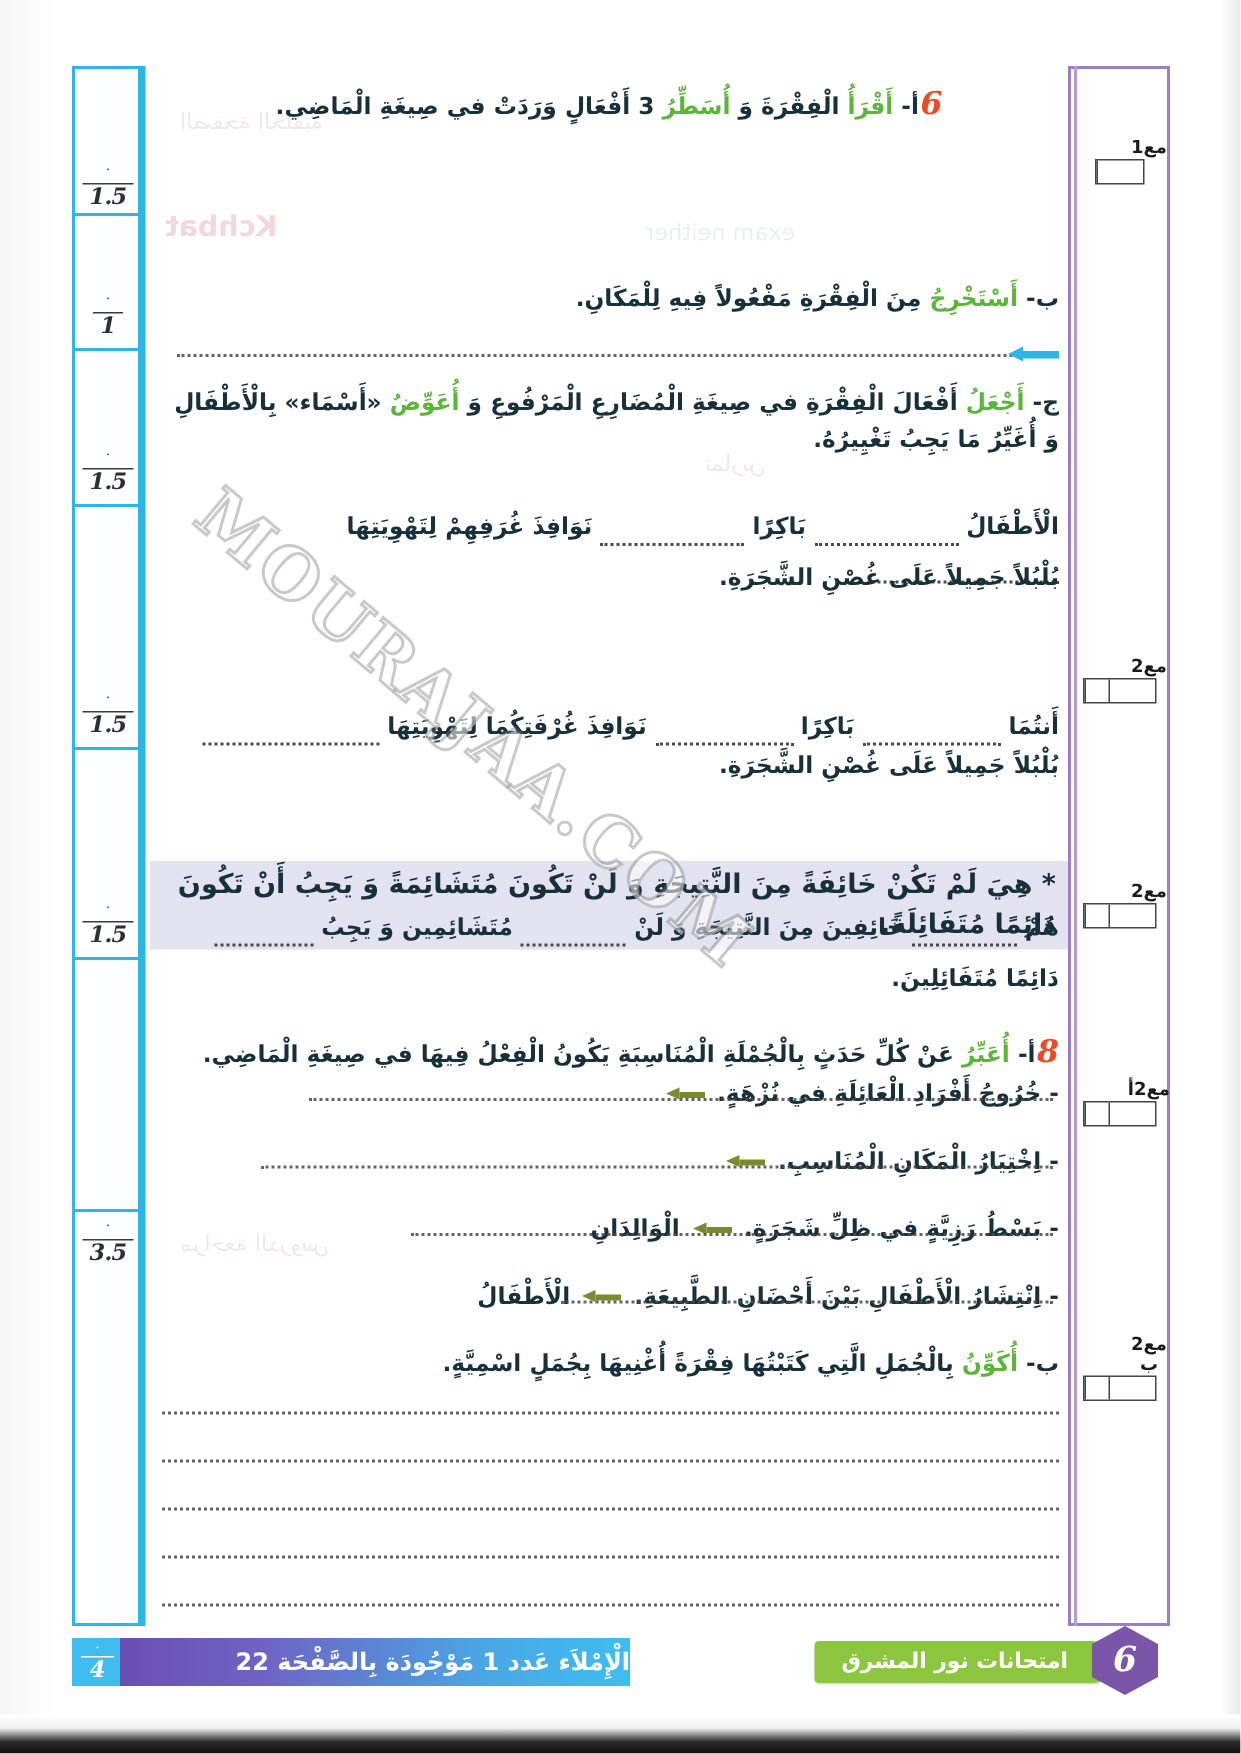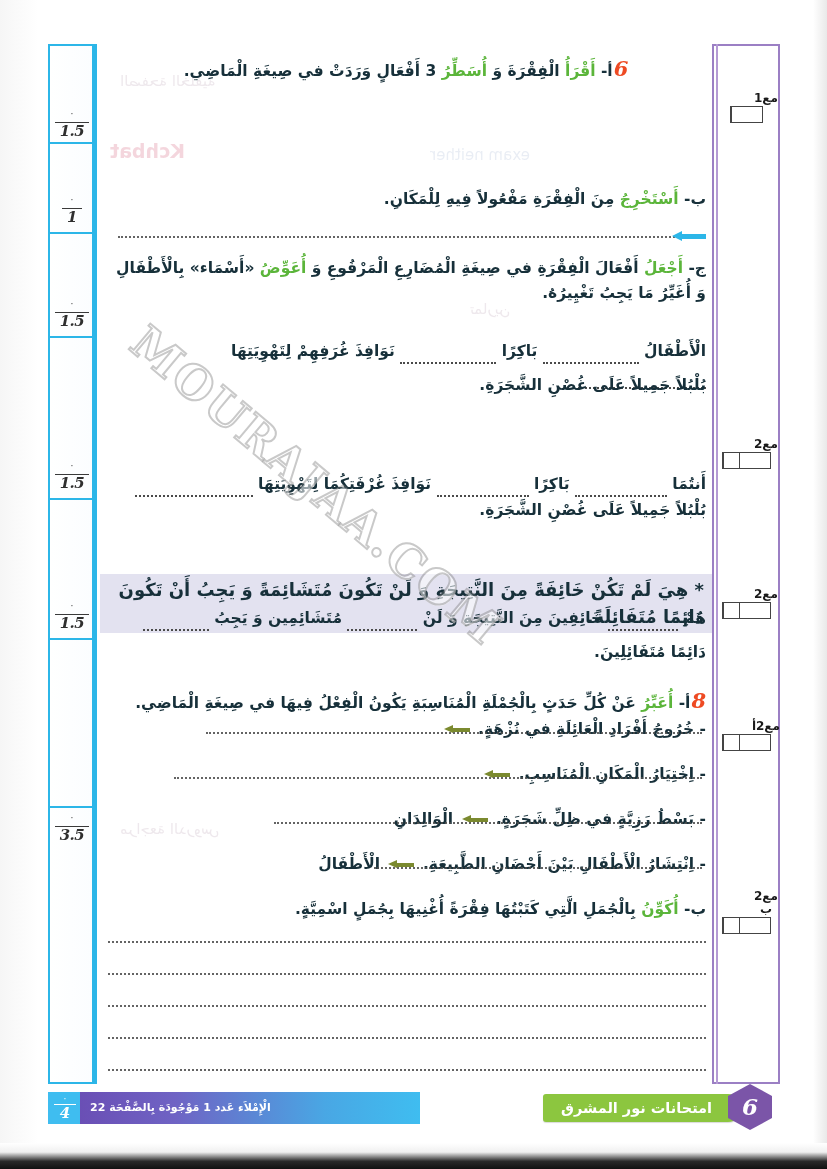--- a/index.html
+++ b/index.html
@@ -162,22 +162,22 @@
     border-bottom:2.5px dotted #4a4a4a;height:11px;
   }
 
   
   #footer{
     position:absolute;left:48px;top:1092px;width:732px;height:34px;
   }
   #footer-bar{
     position:absolute;left:32px;top:0;width:340px;height:32px;
     background:linear-gradient(to left,#3fbdf0 0%,#49a7e4 28%,#6f63c4 72%,#6a4fb5 100%);
-    text-align:left;direction:rtl;
-    color:#ffffff;font-weight:bold;font-size:11px;line-height:32px;
+    text-align:right;direction:rtl;
+    color:#ffffff;font-weight:bold;font-size:16px;line-height:32px;
     padding-left:10px;box-sizing:border-box;
     font-family:"DejaVu Sans","Liberation Sans",sans-serif;
   }
   #footer-score{
     position:absolute;left:0;top:0;width:34px;height:32px;
     background:#3fbdf0;color:#ffffff;text-align:center;
     font-family:"DejaVu Serif","Liberation Serif",serif;
   }
   #footer-score .dot{display:block;font-size:9px;line-height:8px;height:8px;padding-top:3px;color:#fff;}
   #footer-score .den{

